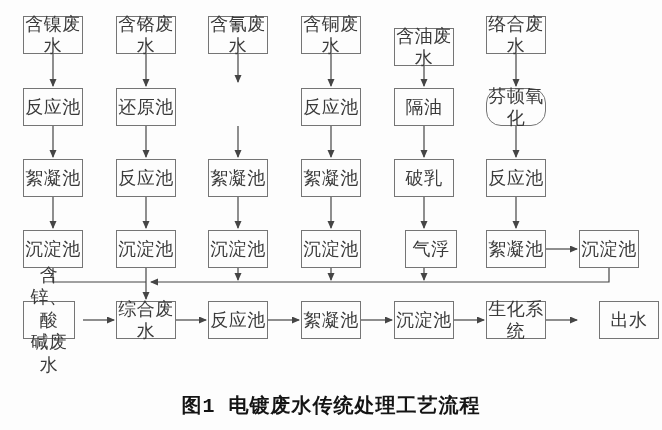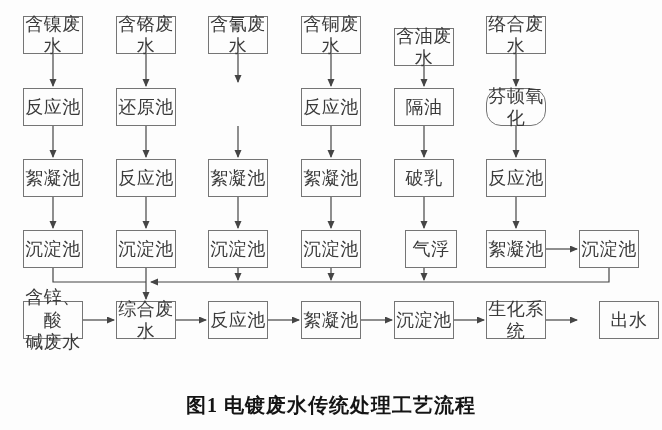--- a/index.html
+++ b/index.html
@@ -34,21 +34,21 @@
     color: #3a3a3a;
     white-space: pre-line;
     letter-spacing: 0.5px;
   }
   .caption {
     position: absolute;
     left: 0;
     top: 392px;
     width: 662px;
     text-align: center;
-    font-family: Liberation Serif, serif;
+    font-family: Liberation Mono, monospace;
     font-weight: bold;
     font-size: 20px;
     color: #141414;
     letter-spacing: 1px;
   }
 </style>
 </head>
 <body>
 
 <div class="canvas">
@@ -111,21 +111,21 @@
       <div class="node" style="left: 301px; top: 230px; width: 60px; height: 38px;">沉淀池</div>
       <div class="node" style="left: 394px; top: 28px; width: 60px; height: 38px;">含油废水</div>
       <div class="node" style="left: 394px; top: 159px; width: 60px; height: 38px;">破乳</div>
       <div class="node" style="left: 394px; top: 88px; width: 60px; height: 38px;">隔油</div>
       <div class="node" style="left: 394px; top: 230px; width: 52px; height: 38px; margin-left: 11px;">气浮</div>
       <div class="node" style="left: 486px; top: 16px; width: 60px; height: 38px;">络合废水</div>
       <div class="node" style="left: 486px; top: 88px; width: 60px; height: 38px; border-radius: 15px;">芬顿氧化</div>
       <div class="node" style="left: 486px; top: 159px; width: 60px; height: 38px;">反应池</div>
       <div class="node" style="left: 486px; top: 230px; width: 60px; height: 38px;">絮凝池</div>
       <div class="node" style="left: 579px; top: 230px; width: 60px; height: 38px;">沉淀池</div>
-      <div class="node" style="left: 23px; top: 301px; width: 60px; height: 38px;">含锌、酸
+      <div class="node" style="left: 23px; top: 301px; width: 52px; height: 38px;">含锌、酸
 碱废水</div>
       <div class="node" style="left: 116px; top: 301px; width: 60px; height: 38px; text-align: center;">综合废水</div>
       <div class="node" style="left: 208px; top: 301px; width: 60px; height: 38px;">反应池</div>
       <div class="node" style="left: 301px; top: 301px; width: 60px; height: 38px;">絮凝池</div>
       <div class="node" style="left: 394px; top: 301px; width: 60px; height: 38px;">沉淀池</div>
       <div class="node" style="left: 486px; top: 301px; width: 60px; height: 38px;">生化系统</div>
       <div class="node" style="left: 579px; top: 301px; width: 60px; height: 38px; margin-left: 20px;">出水</div>
     </div>
 
   <div class="caption">图1  电镀废水传统处理工艺流程</div>

